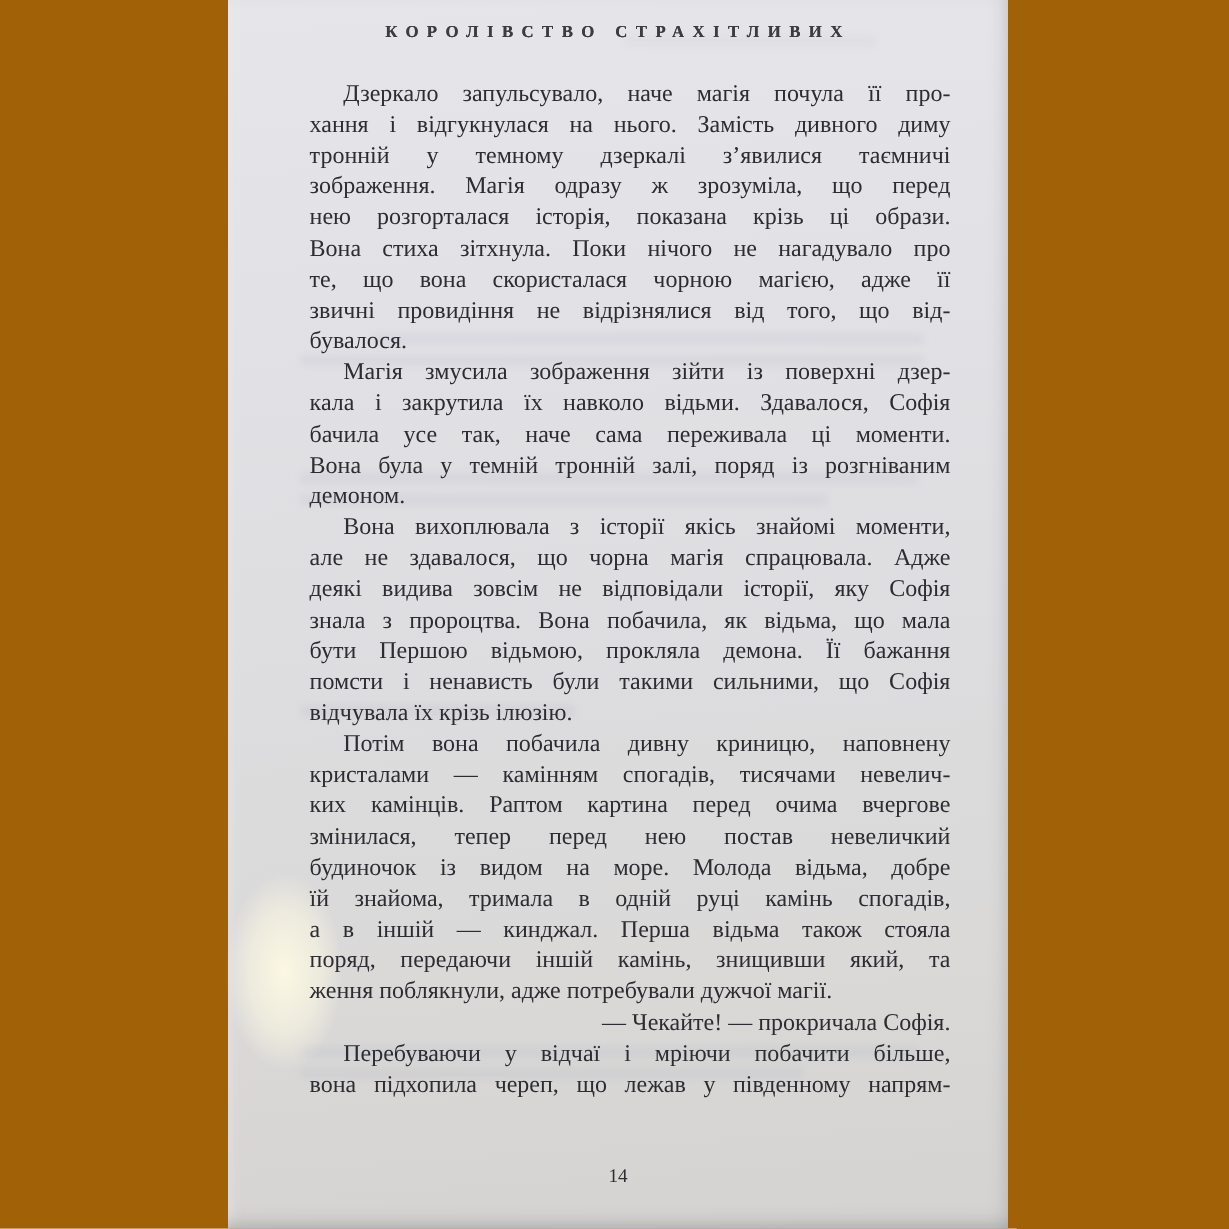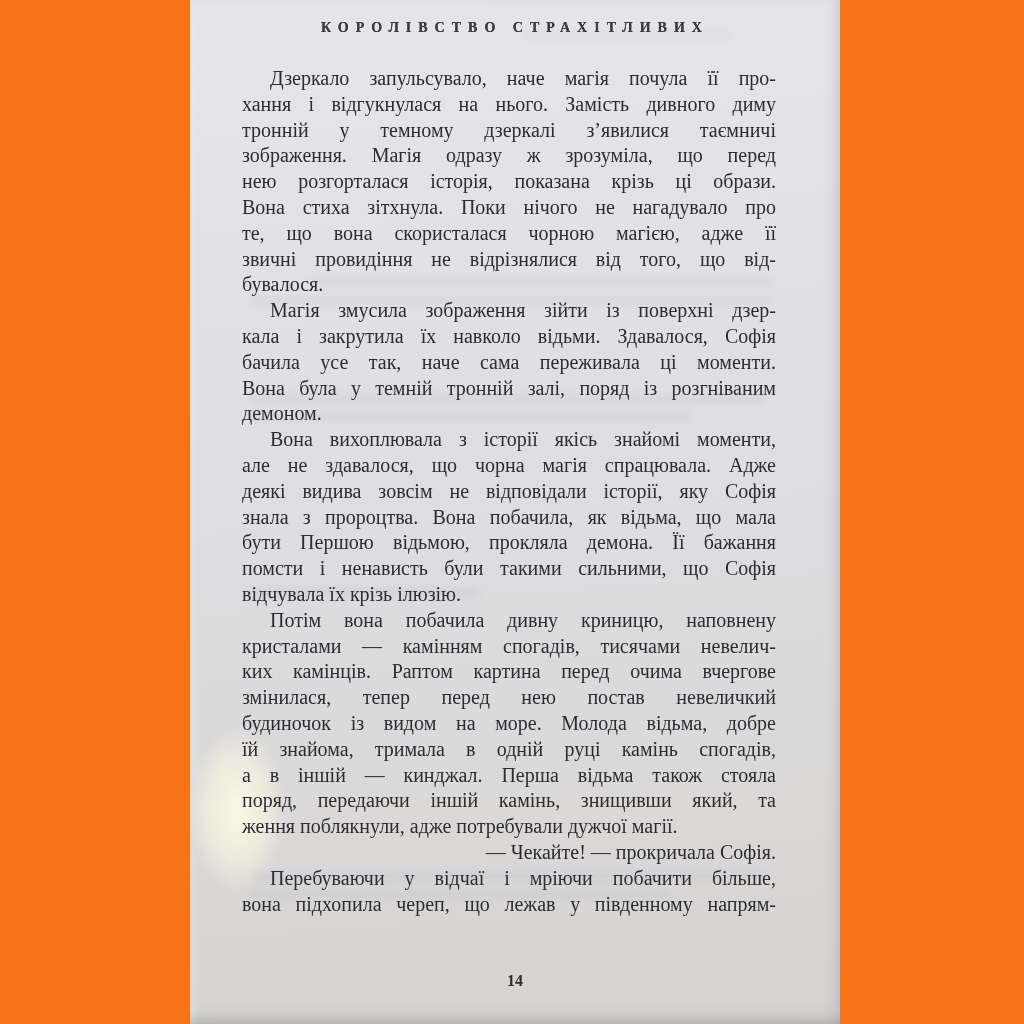--- a/index.html
+++ b/index.html
@@ -8,21 +8,21 @@
     width: 1024px;
     height: 1024px;
     background: #ffffff;
     overflow: hidden;
     font-family: "Liberation Serif", serif;
   }
   .photo-frame {
     position: relative;
     width: 1024px;
     height: 1024px;
-    background: #f97316;
+    background: #a16207;
   }
   .book-page {
     position: absolute;
     left: 190px;
     top: 0;
     width: 650px;
     height: 1024px;
     background: linear-gradient(176deg, #e6e5e9 0%, #e1e0e4 30%, #dddcde 55%, #dad9d8 78%, #d4d3d1 100%);
     box-shadow:
       inset 0 -12px 16px -10px rgba(85, 85, 92, 0.35),
@@ -57,42 +57,41 @@
     font-family: "Liberation Serif", serif;
     font-weight: bold;
     font-size: 14px;
     letter-spacing: 7px;
     color: #3d3c41;
     text-shadow: 0 0 0.4px #3d3c41;
   }
   .page-text {
     position: absolute;
     top: 66px;
-    left: 52px;
+    left: 68px;
     width: 534px;
     font-size: 20px;
     line-height: 25.8px;
     color: #2d2c32;
   }
   .para { margin: 0; }
   .line { text-align: left; }
   .line.j {
     text-align: justify;
     text-align-last: justify;
   }
   .line.indent { text-indent: 28px; text-align: right; }
   .page-number {
     position: absolute;
     top: 972px;
     left: 0;
     width: 100%;
     text-align: center;
     font-size: 16px;
     color: #2f2e33;
-    font-weight: bold;
   }
 </style>
 </head>
 <body>
 
 <div class="photo-frame">
   <div class="book-page">
 
     <div class="bleed" style="top:30px;  left:330px; width:210px; opacity:0.08;"></div>
     <div class="bleed" style="top:278px; left:120px; width:460px;"></div>

